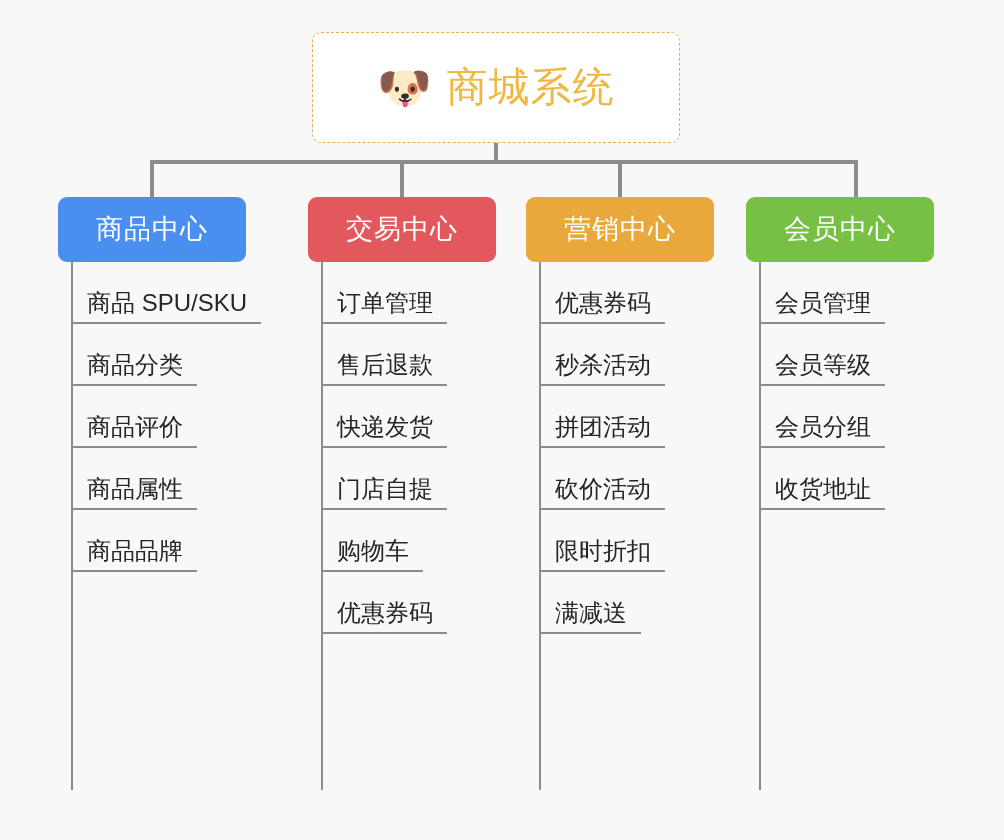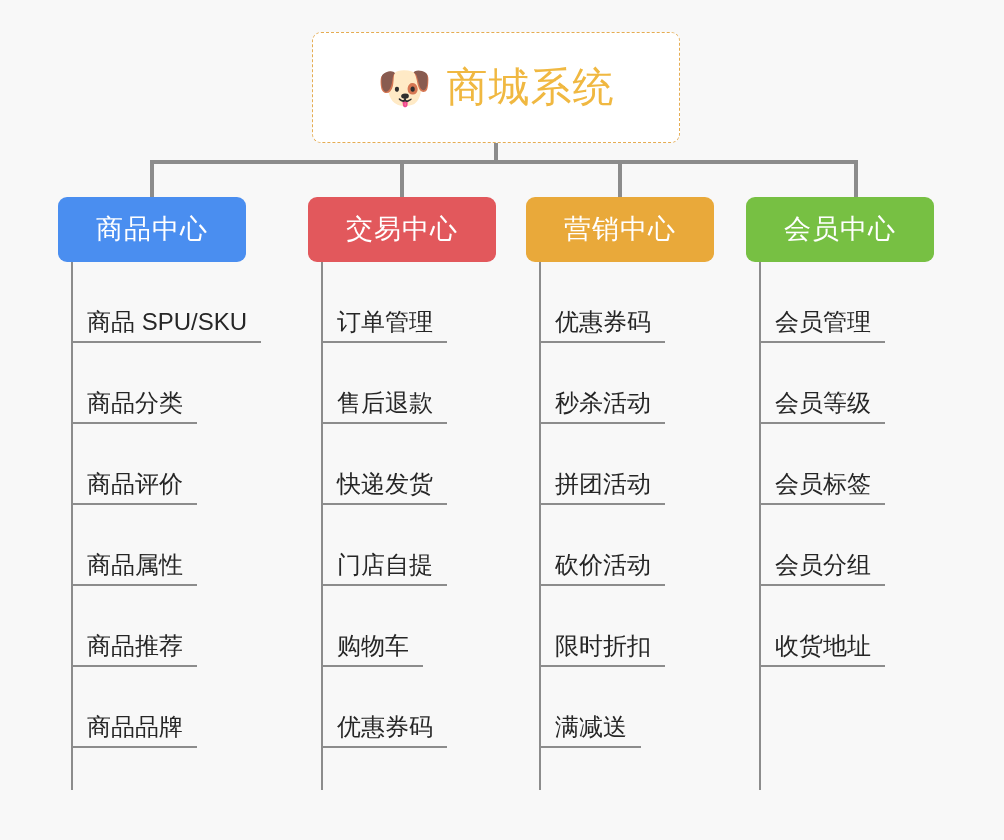--- a/index.html
+++ b/index.html
@@ -93,21 +93,21 @@
   .spine {
     position: absolute;
     left: 13px;
     top: 0;
     width: 2px;
     background: #8c8c8c;
   }
 
   .leaf {
     position: relative;
-    height: 81px;
+    height: 62px;
     display: flex;
     align-items: flex-end;
   }
   .leaf-inner {
     display: inline-block;
     padding: 0 14px 6px 14px;
     border-bottom: 2px solid #8c8c8c;
     margin-left: 1px;
   }
   .leaf-label {
@@ -146,23 +146,20 @@
       <div class="leaf">
           <div class="leaf-inner" style="border-bottom-color: rgb(140, 140, 140);"><span class="leaf-label">商品分类</span></div>
         </div>
       <div class="leaf">
           <div class="leaf-inner" style="border-bottom-color: rgb(140, 140, 140);"><span class="leaf-label">商品评价</span></div>
         </div>
       <div class="leaf">
           <div class="leaf-inner" style="border-bottom-color: rgb(140, 140, 140);"><span class="leaf-label">商品属性</span></div>
         </div>
       <div class="leaf">
-          <div class="leaf-inner" style="border-bottom-color: rgb(140, 140, 140);"><span class="leaf-label">商品推荐</span></div>
-        </div>
-      <div class="leaf">
           <div class="leaf-inner" style="border-bottom-color: rgb(140, 140, 140);"><span class="leaf-label">商品品牌</span></div>
         </div>
     </div>
   </div>
 
   <div class="column" id="col-1">
     <div class="cat-header" style="background: rgb(226, 88, 92);">
       <span>交易中心</span>
     </div>
     <div class="branch">
@@ -221,23 +218,20 @@
     </div>
     <div class="branch">
       <div class="spine" style="height: 528px; background: rgb(140, 140, 140);"></div>
       <div class="leaf">
           <div class="leaf-inner" style="border-bottom-color: rgb(140, 140, 140);"><span class="leaf-label">会员管理</span></div>
         </div>
       <div class="leaf">
           <div class="leaf-inner" style="border-bottom-color: rgb(140, 140, 140);"><span class="leaf-label">会员等级</span></div>
         </div>
       <div class="leaf">
-          <div class="leaf-inner" style="border-bottom-color: rgb(140, 140, 140);"><span class="leaf-label">会员标签</span></div>
-        </div>
-      <div class="leaf">
           <div class="leaf-inner" style="border-bottom-color: rgb(140, 140, 140);"><span class="leaf-label">会员分组</span></div>
         </div>
       <div class="leaf">
           <div class="leaf-inner" style="border-bottom-color: rgb(140, 140, 140);"><span class="leaf-label">收货地址</span></div>
         </div>
     </div>
   </div>
 
 </div>
 

